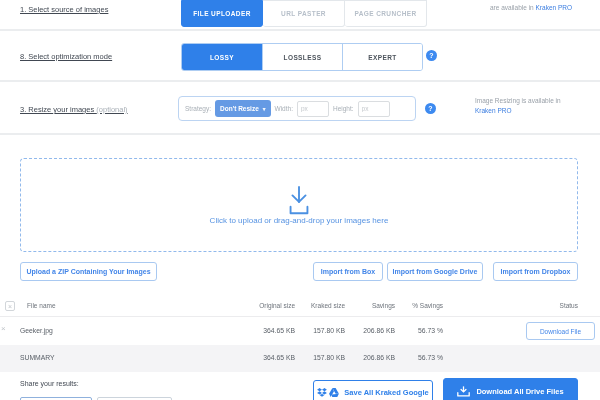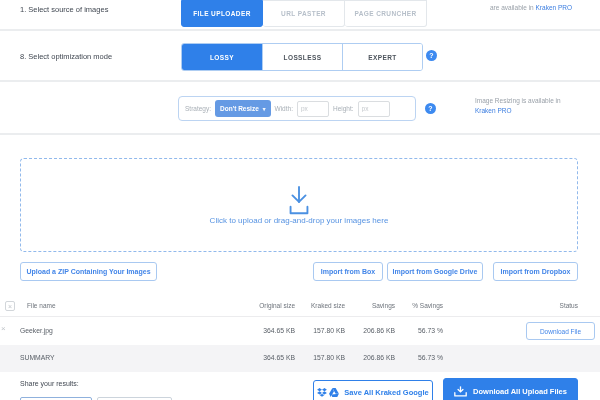--- a/index.html
+++ b/index.html
@@ -1,21 +1,21 @@
 <!DOCTYPE html>
 <html><head>
 <meta charset="utf-8">
 <style>
   * { margin:0; padding:0; box-sizing:border-box; }
   html,body { background:#fff; }
   #app {
     position:relative; width:600px; height:400px; overflow:hidden;
     background:#fff; font-family:"Liberation Sans", sans-serif; color:#434a54;
   }
-  .abs { position:absolute; }
+  .abs { position:absolute;text-decoration:underline; }
   .sep { position:absolute; left:0; width:600px; height:2px; background:#ebedef; }
 
   .step-label { font-size:7.5px; color:#414852; }
   .optional { color:#a8afb6; }
 
   
   .tabs { position:absolute; left:181px; top:0; display:flex; }
   .tab {
     width:82px; height:27px; display:flex; align-items:center; justify-content:center;
     font-size:6.5px; font-weight:bold; letter-spacing:.4px;
@@ -142,20 +142,21 @@
 
   <div class="seg-group">
     <div class="seg active">LOSSY</div>
     <div class="seg">LOSSLESS</div>
     <div class="seg">EXPERT</div>
   </div>
   <div class="help-badge" style="left:426px; top:50px;">?</div>
 
   <div class="sep" style="top:80px;"></div>
 
+  <div class="abs step-label" style="left:20px; top:105px;"><span>3. Resize your images </span><span class="optional">(optional)</span></div>
 
   <div class="resize-box">
     <span class="lbl">Strategy:</span>
     <div class="strategy-select">
       <span>Don't Resize</span>
       <span class="caret">▾</span>
     </div>
     <span class="lbl">Width:</span>
     <input class="px-input" placeholder="px" style="">
     <span class="lbl">Height:</span>
@@ -238,16 +239,16 @@
   </div>
 
   <div class="download-all-btn">
     <svg width="13" height="11" viewBox="0 0 16 13">
       <g stroke="#fff" stroke-width="1.6" fill="none" stroke-linecap="round" stroke-linejoin="round">
         <line x1="8" y1="0.8" x2="8" y2="6.5"></line>
         <polyline points="5,4 8,7 11,4"></polyline>
         <path d="M1 8 v4 h14 v-4"></path>
       </g>
     </svg>
-    <span>Download All Upload Files</span>
+    <span>Download All Drive Files</span>
   </div>
 
 </div>
 
 </body></html>

